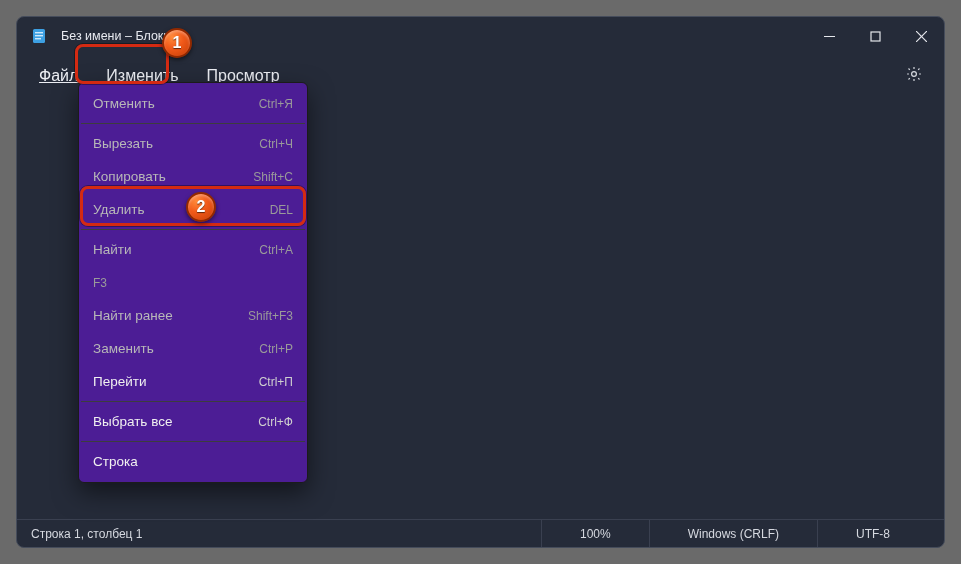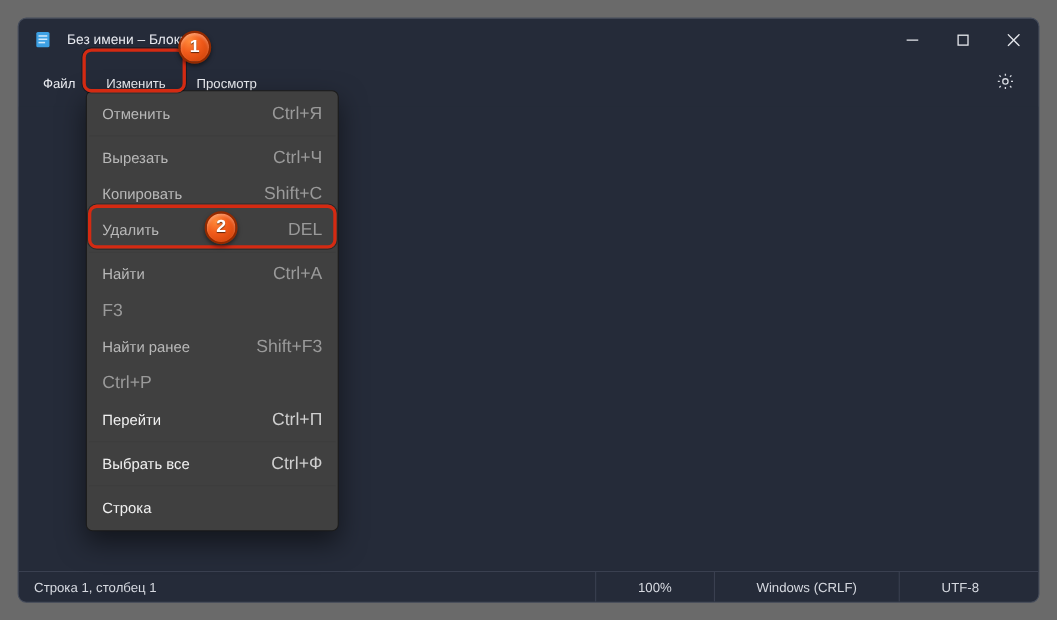--- a/index.html
+++ b/index.html
@@ -14,47 +14,47 @@
   }
   .app-icon { width: 16px; height: 16px; margin-right: 14px; }
   .title-text { font-size: 12.5px; color: #e8eaf0; flex: 0 0 auto; }
   .title-spacer { flex: 1; }
   .win-btn { width: 46px; height: 38px; display: flex; align-items: center; justify-content: center; color: #e5e7ec; }
   .win-btn svg { stroke: #e5e7ec; }
   .menubar {
     height: 42px; display: flex; align-items: center; padding: 0 6px; gap: 0;
   }
   .menu-item {
-    padding: 8px 14px; font-size: 12px; color: #eceef3; border-radius: 6px; position: relative;
+    padding: 8px 14px; font-size: 16px; color: #eceef3; border-radius: 6px; position: relative; text-decoration: underline;
   }
   .menu-file { margin-left: 2px; }
   .settings-spacer { flex: 1; }
   .settings-btn { width: 40px; height: 40px; display: flex; align-items: center; justify-content: center; margin-right: 4px; }
   .content { flex: 1; background: #252b39; position: relative; }
   .statusbar {
     height: 28px; border-top: 1px solid #3a4050; display: flex; align-items: center;
     font-size: 12px; color: #d6d9e0; padding: 0 14px;
   }
   .status-left { flex: 0 0 auto; }
   .status-spacer { flex: 1; }
   .status-cell { padding: 0 38px; border-left: 1px solid #3a4050; height: 100%; display: flex; align-items: center; }
   .status-cell:last-child { padding-right: 40px; }
 
   .dropdown {
     position: absolute; left: 78px; top: 82px; width: 230px;
-    background: #404040; border: 1px solid #1b1b1b; border-radius: 6px;
+    background: #4c1d95; border: 1px solid #1b1b1b; border-radius: 6px;
     padding: 4px 0; box-shadow: 0 10px 24px rgba(0,0,0,.5);
     z-index: 50;
   }
   .dd-item {
     display: flex; align-items: center; height: 33px; padding: 0 14px;
     color: #b8b8b8; font-size: 13.5px;
   }
   .dd-item .lbl { flex: 1; }
-  .dd-item .sc { font-size: 16px; color: #9a9a9a; }
+  .dd-item .sc { font-size: 12px; color: #9a9a9a; }
   .dd-item.enabled .lbl { color: #f0f0f0; }
   .dd-item.enabled .sc { color: #cfcfcf; }
   .dd-sep { height: 1px; background: #3d3d3d; margin: 3px 2px; }
 
   .callout-ring {
     position: absolute; border: 3px solid #d42a12; border-radius: 8px;
     box-shadow: 0 0 0 1px rgba(0,0,0,.35); z-index: 60; pointer-events: none;
   }
   .ring-1 { left: 75px; top: 44px; width: 94px; height: 40px; }
   .ring-2 { left: 80px; top: 186px; width: 226px; height: 40px; }
@@ -154,20 +154,21 @@
     <span class="sc">Ctrl+А</span>
   </div>
   <div class="dd-item">
     <span class="sc">F3</span>
   </div>
   <div class="dd-item">
     <span class="lbl">Найти ранее</span>
     <span class="sc">Shift+F3</span>
   </div>
   <div class="dd-item">
+    <span class="lbl">Заменить</span>
     <span class="sc">Ctrl+P</span>
   </div>
   <div class="dd-item enabled">
     <span class="lbl">Перейти</span>
     <span class="sc">Ctrl+П</span>
   </div>
   <div class="dd-sep"></div>
   <div class="dd-item enabled">
     <span class="lbl">Выбрать все</span>
     <span class="sc">Ctrl+Ф</span>

